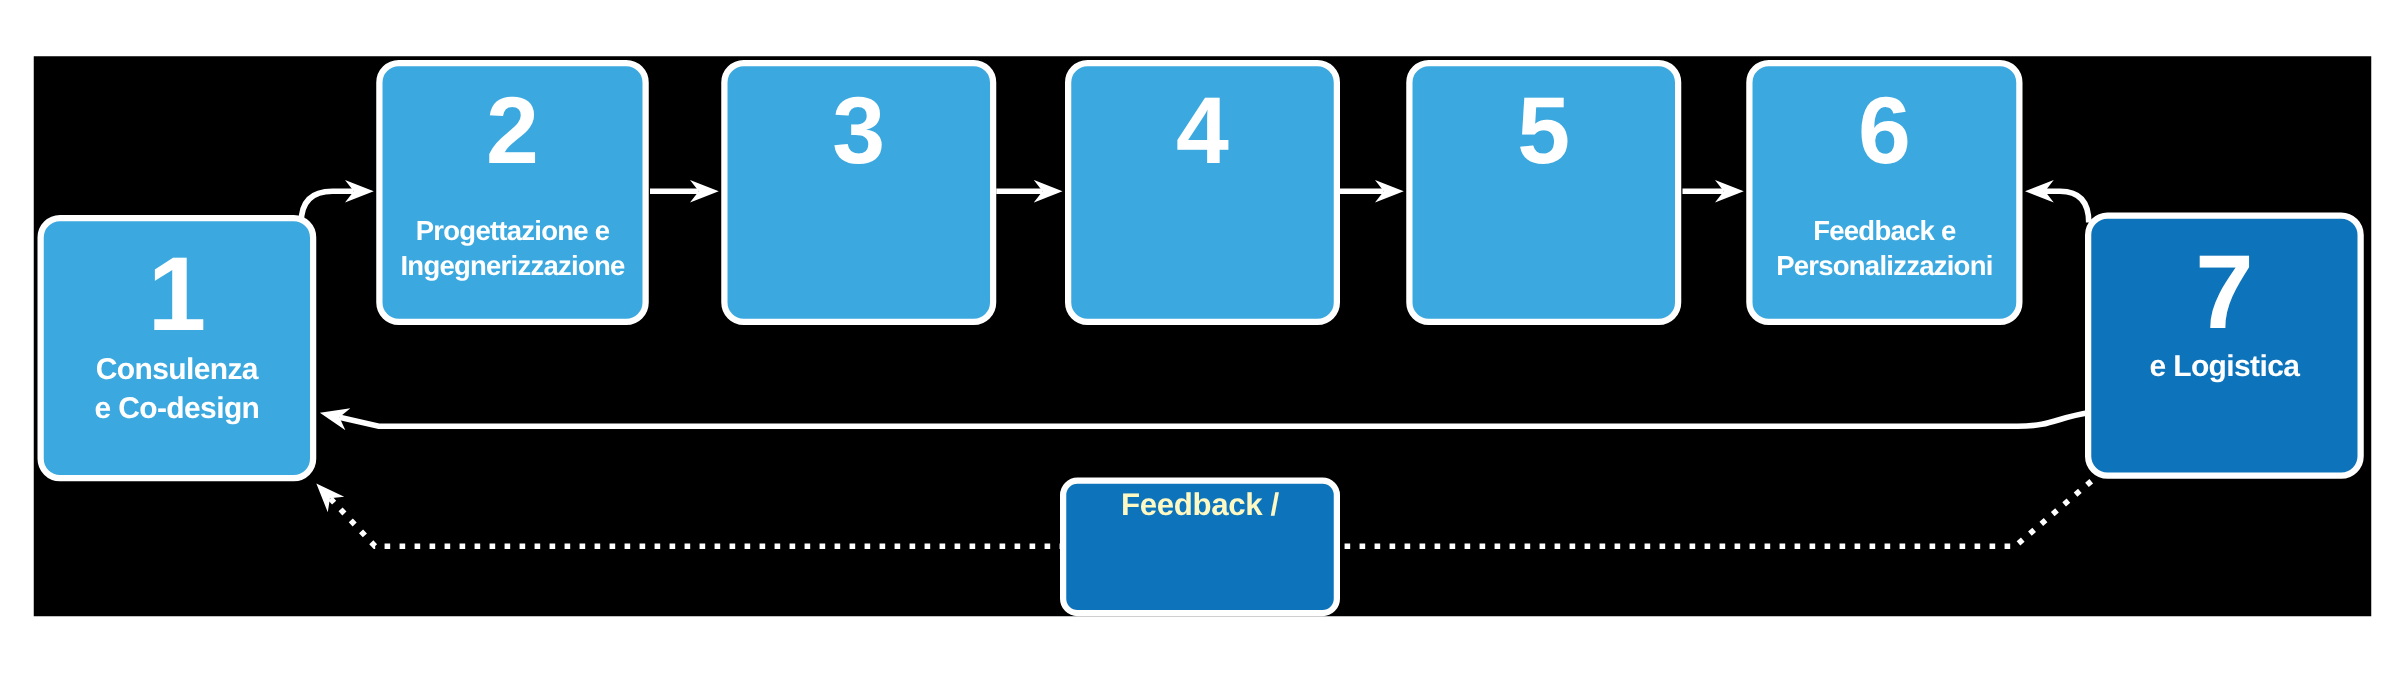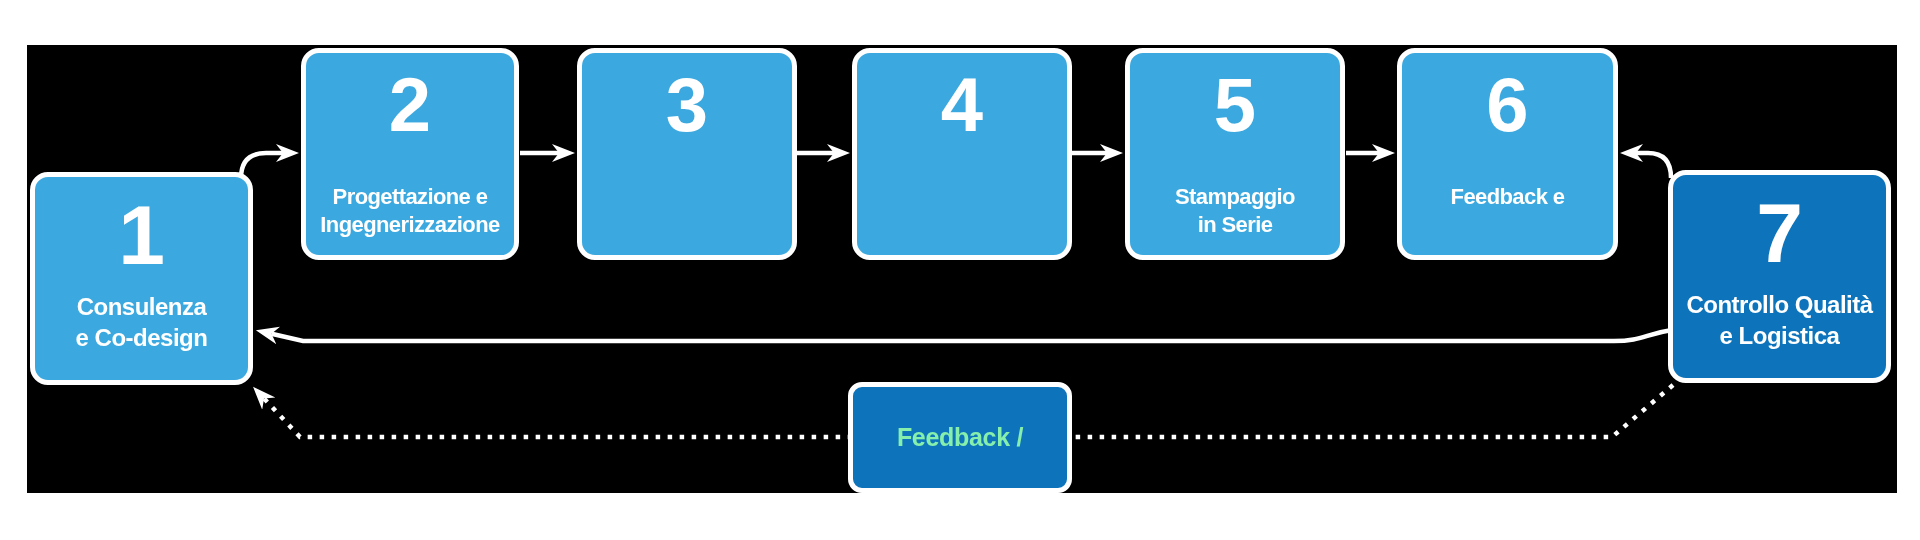--- a/index.html
+++ b/index.html
@@ -13,27 +13,27 @@
   }
   svg.connectors{position:absolute;left:0;top:0;width:1920px;height:540px;}
   .box{
     position:absolute;box-sizing:border-box;
     background:#3BA9DF;border:5px solid #ffffff;border-radius:18px;
     color:#ffffff;text-align:center;
   }
   .box.dark{background:#0D74BB;}
   .num{font-size:76px;line-height:1;padding-top:14px;}
   .tall .num{font-size:84px;padding-top:16px;}
-  .label{font-size:22px;line-height:1.28;letter-spacing:-0.6px;margin-top:40px;}
-  .tall .label{font-size:24px;letter-spacing:-0.5px;margin-top:15px;}
+  .label{font-size:22px;line-height:1.28;letter-spacing:-0.6px;margin-top:28px;}
+  .tall .label{font-size:24px;letter-spacing:-0.5px;margin-top:4px;}
   .line{display:block;white-space:nowrap;}
   .fb{
     position:absolute;box-sizing:border-box;left:848px;top:382px;width:224px;height:111px;
     background:#0D74BB;border:5px solid #ffffff;border-radius:14px;
-    color:#86efac;text-align:center;display:flex;flex-direction:column;justify-content:center;
+    color:#fef9c3;text-align:center;display:flex;justify-content:center;
     font-size:25px;line-height:1.4;letter-spacing:-0.3px;
   }
   
   .b1{left:30px;top:172px;width:223px;height:213px;}
   .b2{left:301px;top:48px;width:218px;height:212px;}
   .b3{left:577px;top:48px;width:220px;height:212px;}
   .b4{left:852px;top:48px;width:220px;height:212px;}
   .b5{left:1125px;top:48px;width:220px;height:212px;}
   .b6{left:1397px;top:48px;width:221px;height:212px;}
   .b7{left:1668px;top:170px;width:223px;height:213px;}
@@ -80,37 +80,33 @@
   <div class="box b3">
     <div class="num">3</div>
   </div>
 
   <div class="box b4">
     <div class="num">4</div>
   </div>
 
   <div class="box b5">
     <div class="num">5</div>
-    <div class="label">
-      <span class="line">Stampaggio</span>
-      <span class="line">in Serie</span>
-    </div>
   </div>
 
   <div class="box b6">
     <div class="num">6</div>
     <div class="label">
       <span class="line">Feedback e</span>
+      <span class="line">Personalizzazioni</span>
     </div>
   </div>
 
   <div class="box dark tall b7">
     <div class="num">7</div>
     <div class="label">
-      <span class="line">Controllo Qualità</span>
       <span class="line">e Logistica</span>
     </div>
   </div>
 
   <div class="fb">
     <span class="line">Feedback /</span>
   </div>
 
 </div>
 

